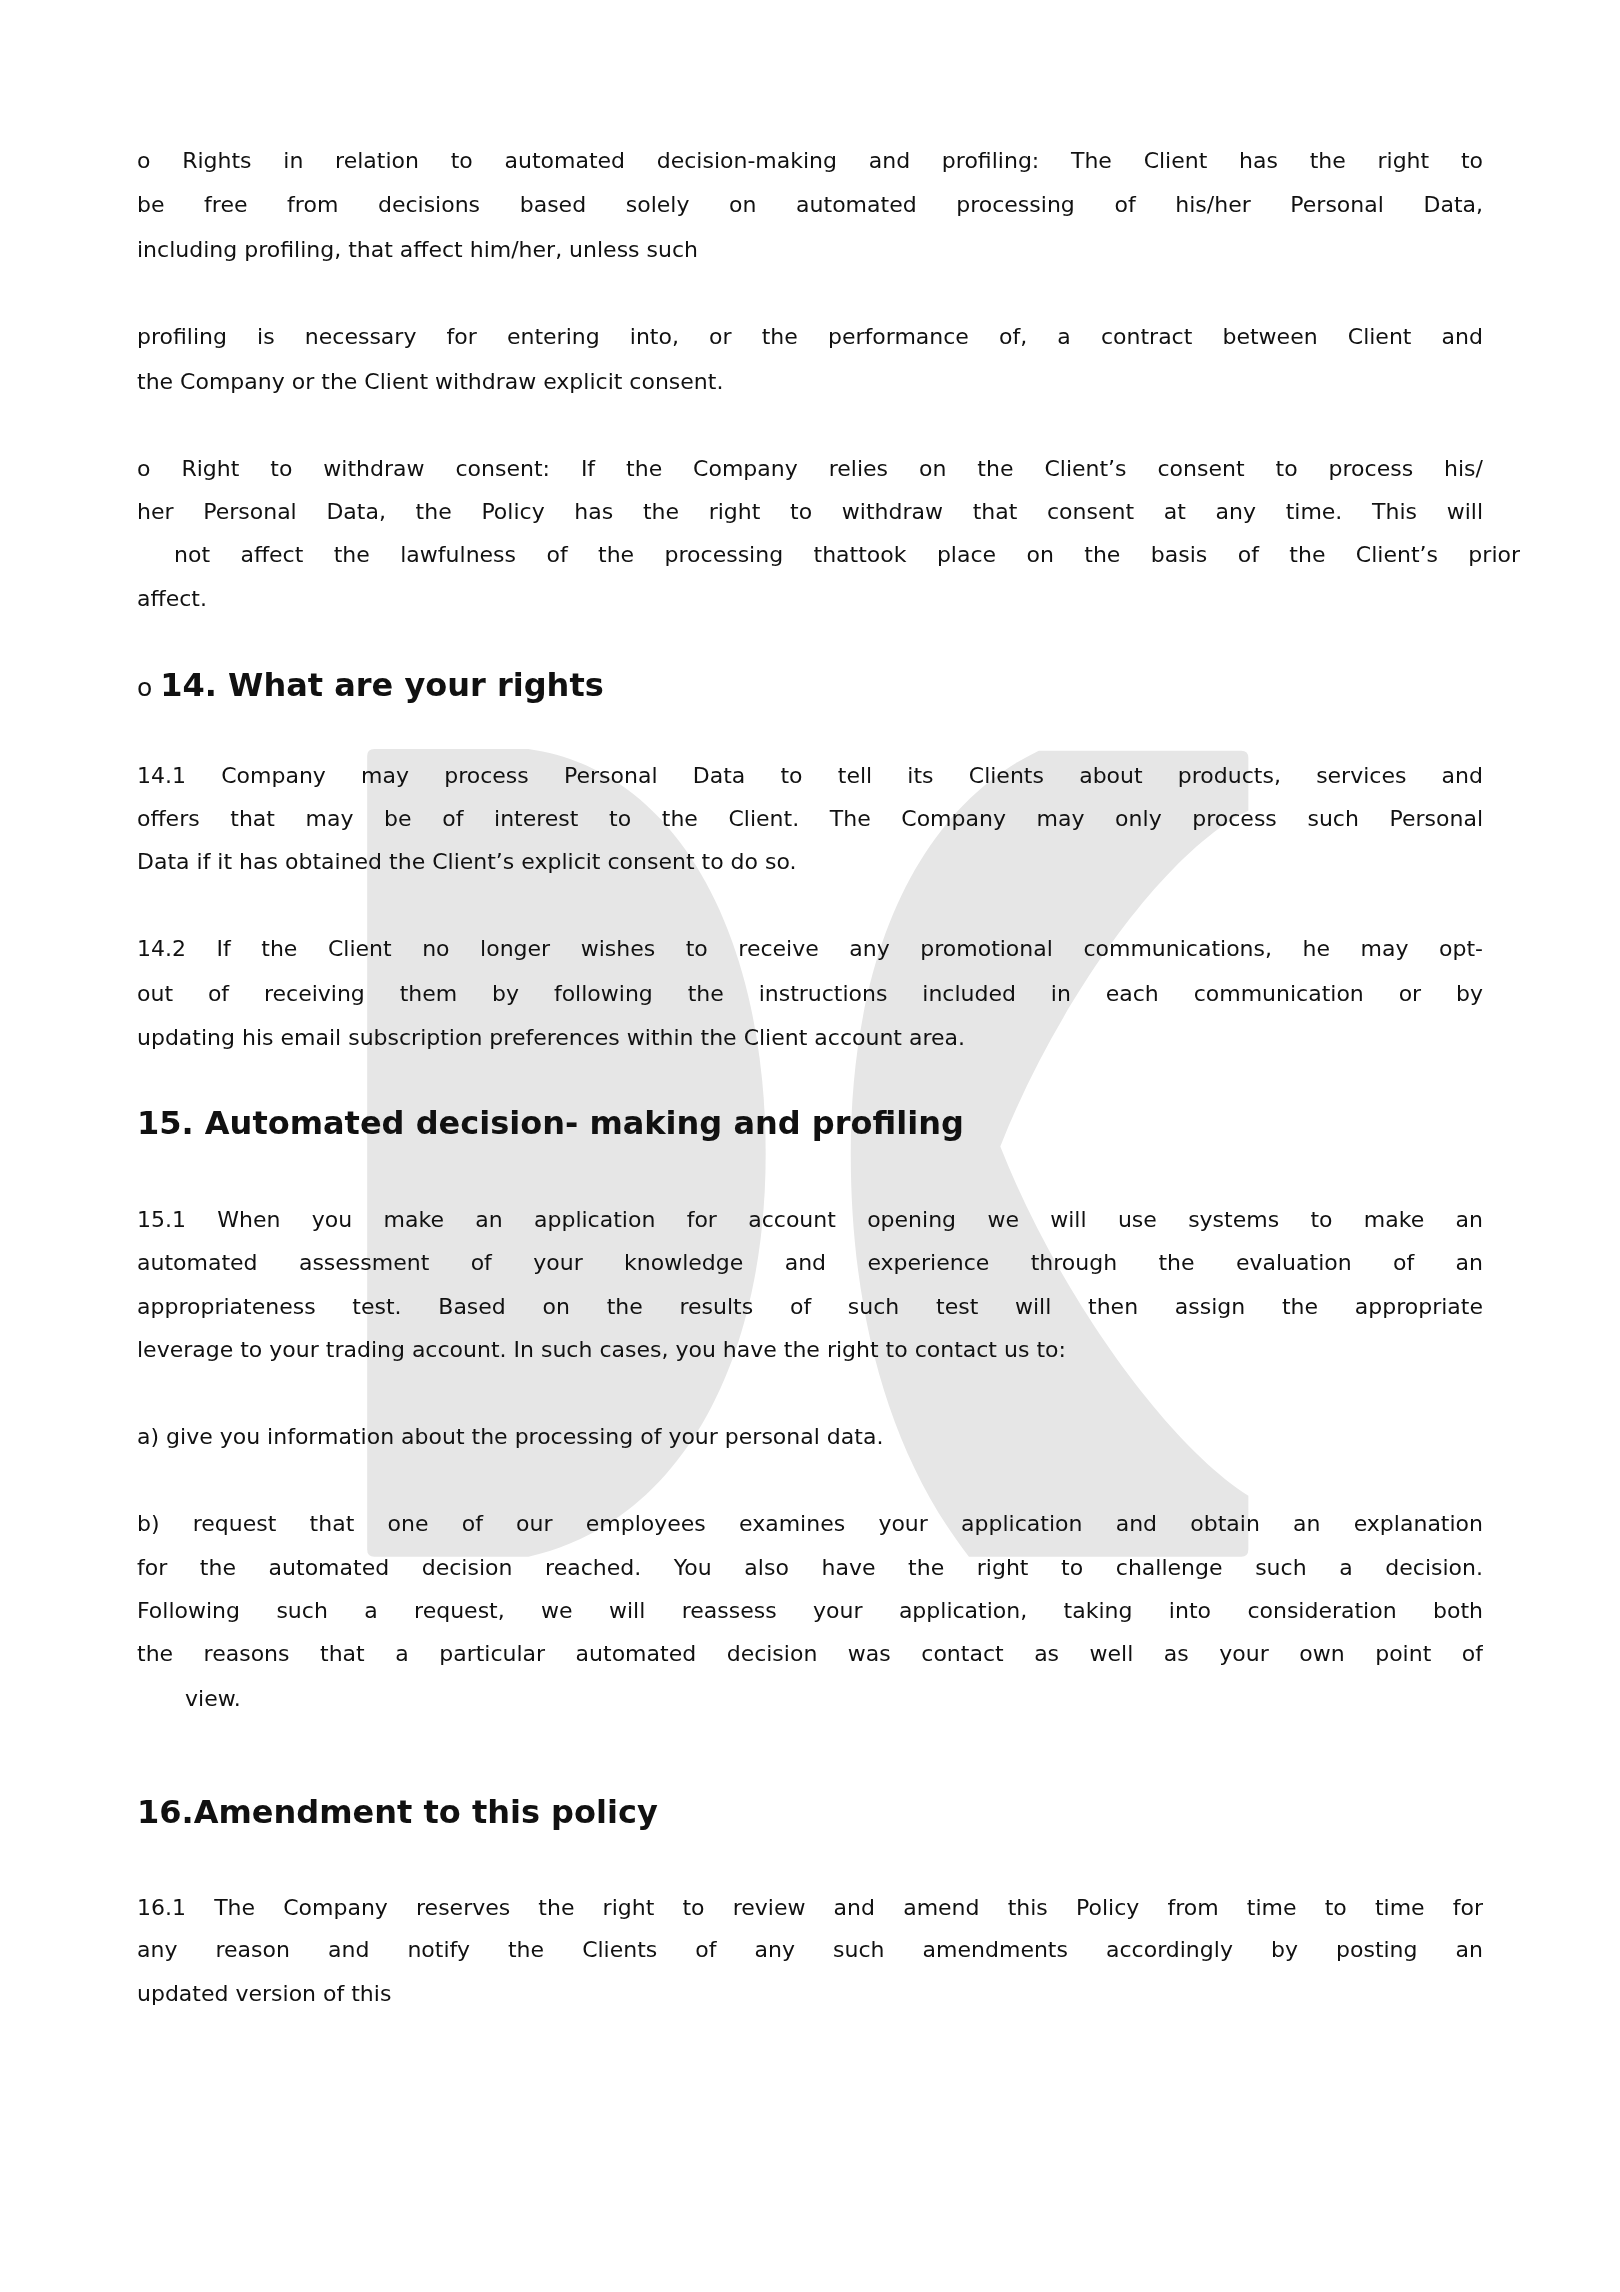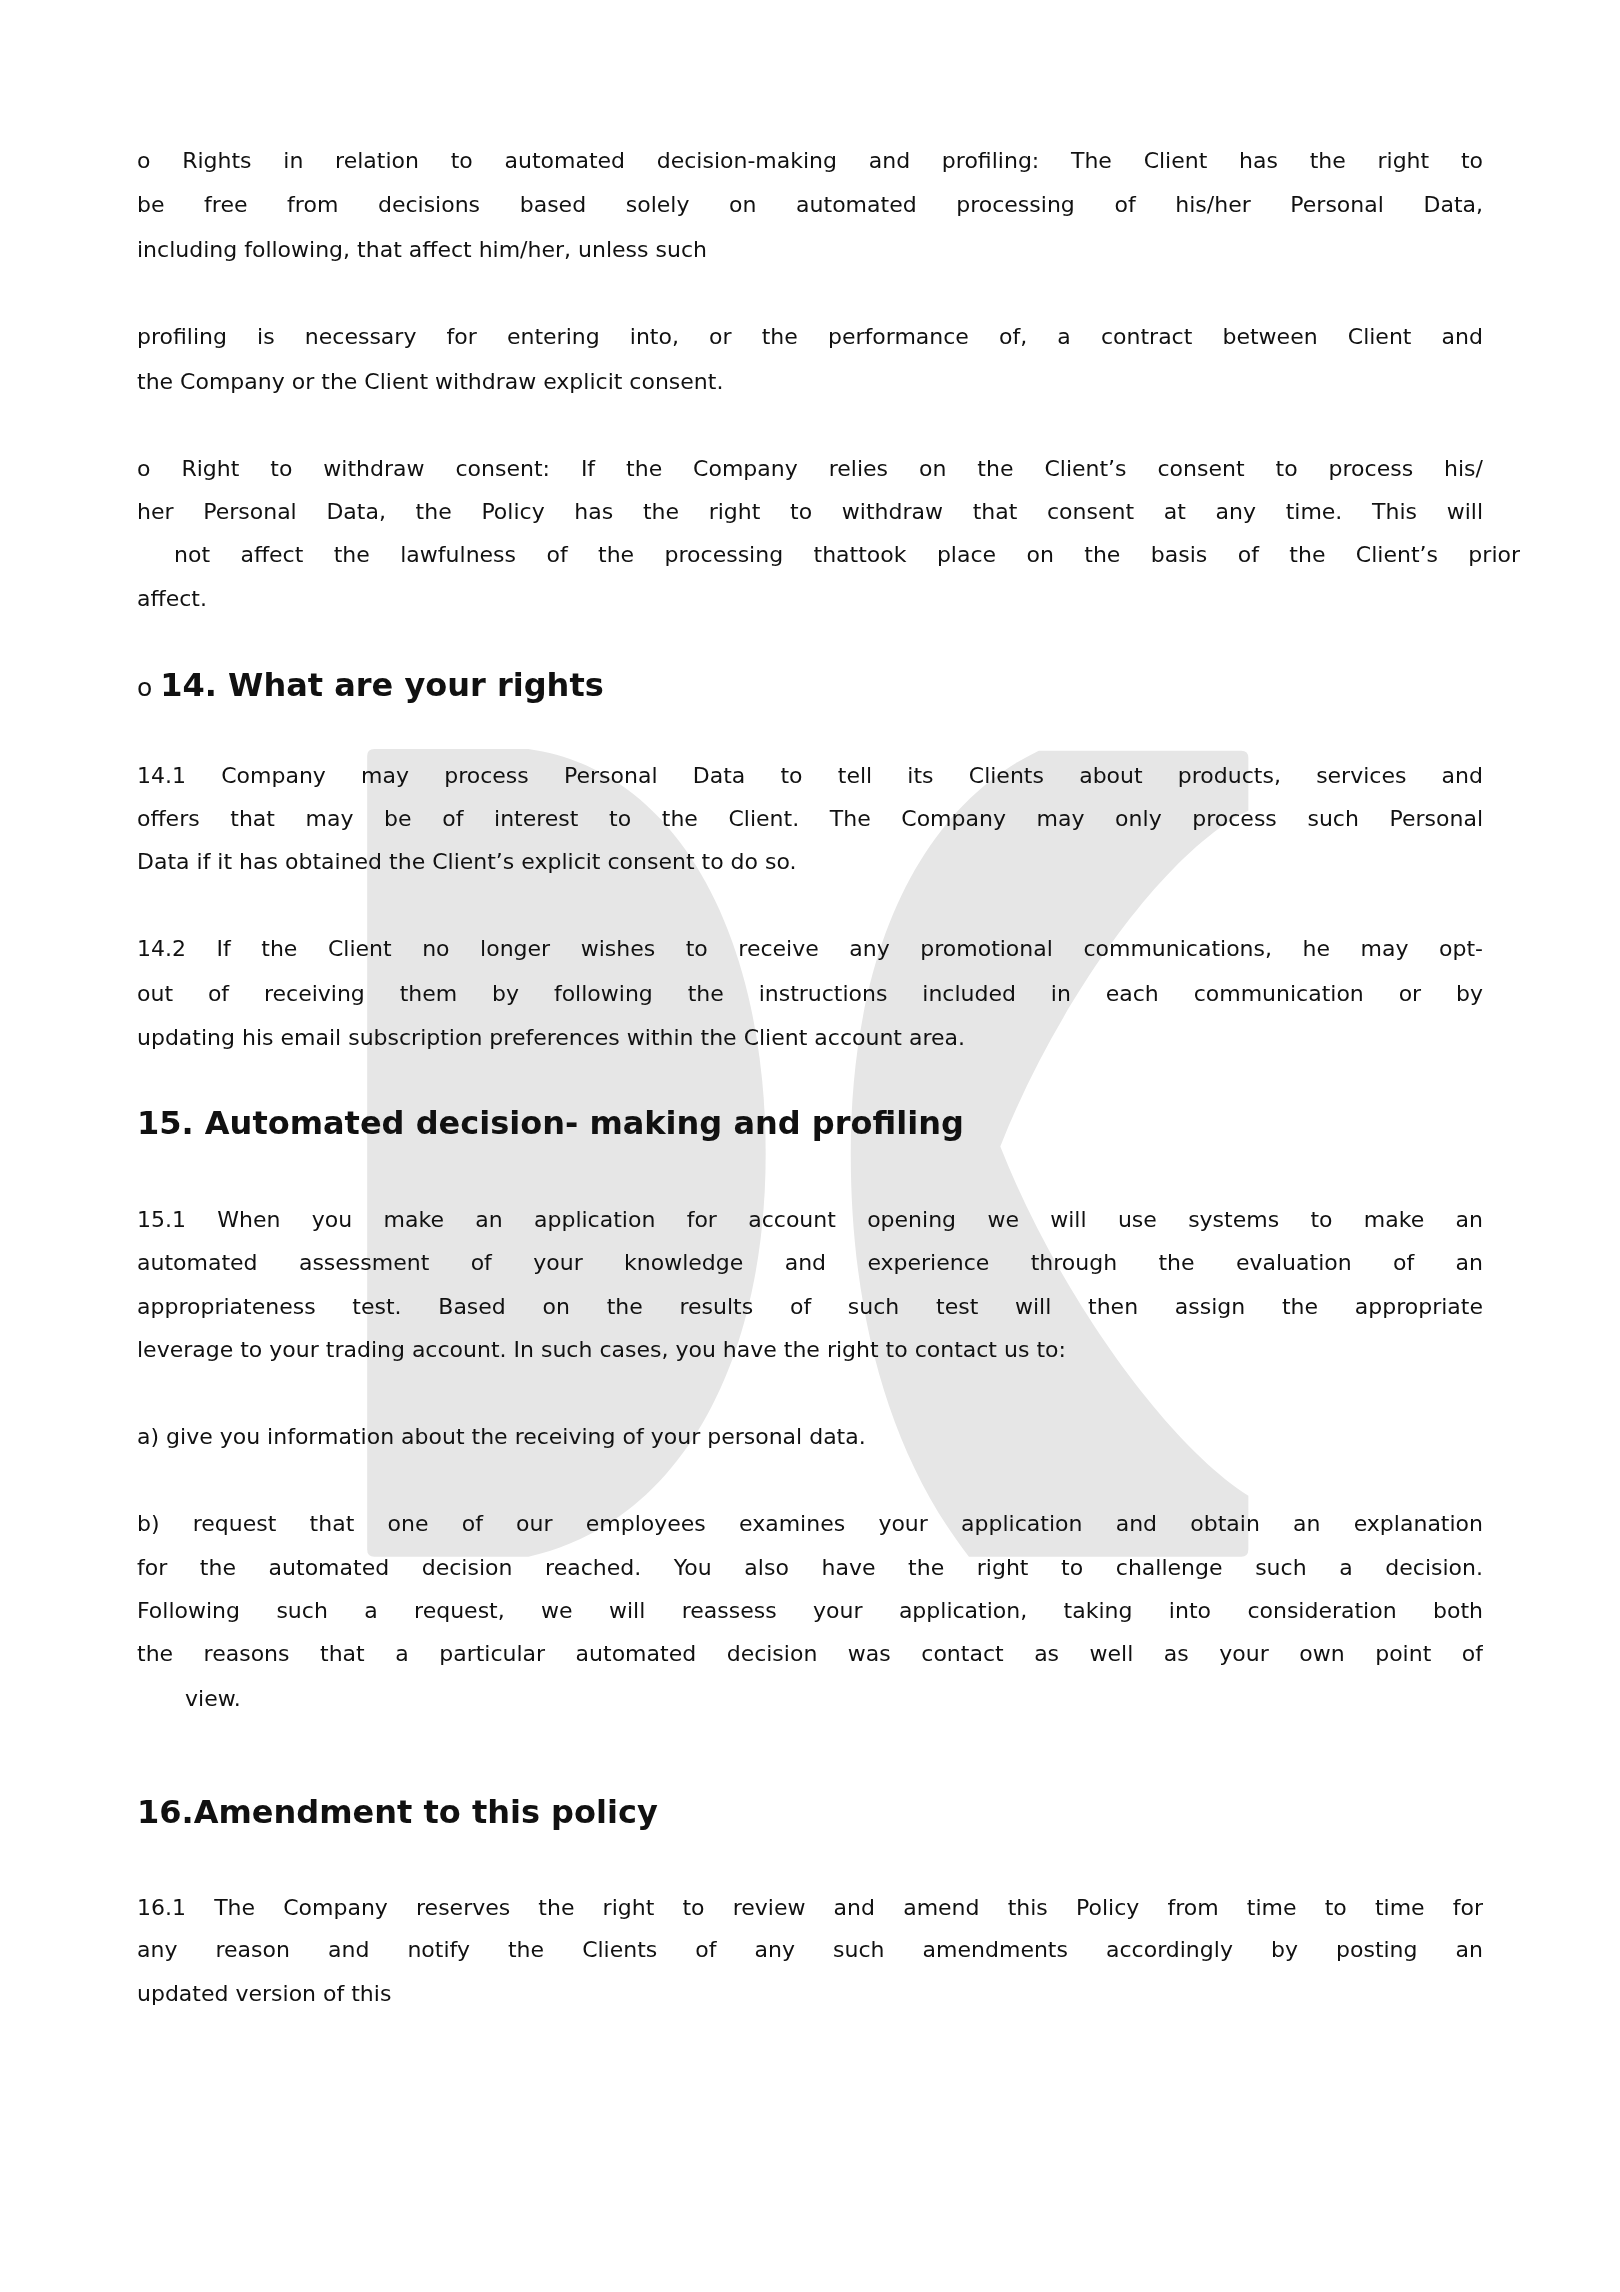--- a/index.html
+++ b/index.html
@@ -32,21 +32,21 @@
 
   <path fill="#e6e6e6" d="M418 836 L590 836 C760 860 855 1050 855 1288 C855 1520 760 1700 590 1738 L418 1738 Q410 1738 410 1730 L410 844 Q410 836 418 836 Z"></path>
 
   <path fill="#e6e6e6" d="M1160 838 L1386 838 Q1394 838 1394 846 L1394 905 C1300 950 1180 1120 1117 1280 C1180 1440 1300 1610 1394 1670 L1394 1730 Q1394 1738 1386 1738 L1082 1738 C990 1620 950 1460 950 1288 C950 1060 1030 900 1160 838 Z"></path>
 </svg>
 
 <main class="page" id="page">
     <div>
       <div class="line just" style="top: 161px;">o Rights in relation to automated decision-making and profiling: The Client has the right to</div>
       <div class="line just" style="top: 205px;">be free from decisions based solely on automated processing of his/her Personal Data,</div>
-      <div class="line" style="top: 250px;">including following, that affect him/her, unless such</div>
+      <div class="line" style="top: 250px;">including profiling, that affect him/her, unless such</div>
     </div>
     <div>
       <div class="line just" style="top: 337px;">profiling is necessary for entering into, or the performance of, a contract between Client and</div>
       <div class="line" style="top: 382px;">the Company or the Client withdraw explicit consent.</div>
     </div>
     <div>
       <div class="line just" style="top: 469px;">o Right to withdraw consent: If the Company relies on the Client’s consent to process his/</div>
       <div class="line just" style="top: 512px;">her Personal Data, the Policy has the right to withdraw that consent at any time. This will</div>
       <div class="line just" style="top: 555px; margin-left: 37px;">not affect the lawfulness of the processing thattook place on the basis of the Client’s prior</div>
       <div class="line" style="top: 599px;">affect.</div>
@@ -63,21 +63,21 @@
       <div class="line" style="top: 1038px;">updating his email subscription preferences within the Client account area.</div>
     </div>
     <div class="heading" style="top: 1128px;"><span>15. Automated decision- making and profiling</span></div>
     <div>
       <div class="line just" style="top: 1220px;">15.1 When you make an application for account opening we will use systems to make an</div>
       <div class="line just" style="top: 1263px;">automated assessment of your knowledge and experience through the evaluation of an</div>
       <div class="line just" style="top: 1307px;">appropriateness test. Based on the results of such test will then assign the appropriate</div>
       <div class="line" style="top: 1350px;">leverage to your trading account. In such cases, you have the right to contact us to:</div>
     </div>
     <div>
-      <div class="line" style="top: 1437px;">a) give you information about the receiving of your personal data.</div>
+      <div class="line" style="top: 1437px;">a) give you information about the processing of your personal data.</div>
     </div>
     <div>
       <div class="line just" style="top: 1524px;">b) request that one of our employees examines your application and obtain an explanation</div>
       <div class="line just" style="top: 1568px;">for the automated decision reached. You also have the right to challenge such a decision.</div>
       <div class="line just" style="top: 1611px;">Following such a request, we will reassess your application, taking into consideration both</div>
       <div class="line just" style="top: 1654px;">the reasons that a particular automated decision was contact as well as your own point of</div>
       <div class="line" style="top: 1699px; margin-left: 48px;">view.</div>
     </div>
     <div class="heading" style="top: 1817px;"><span>16.Amendment to this policy</span></div>
     <div>

